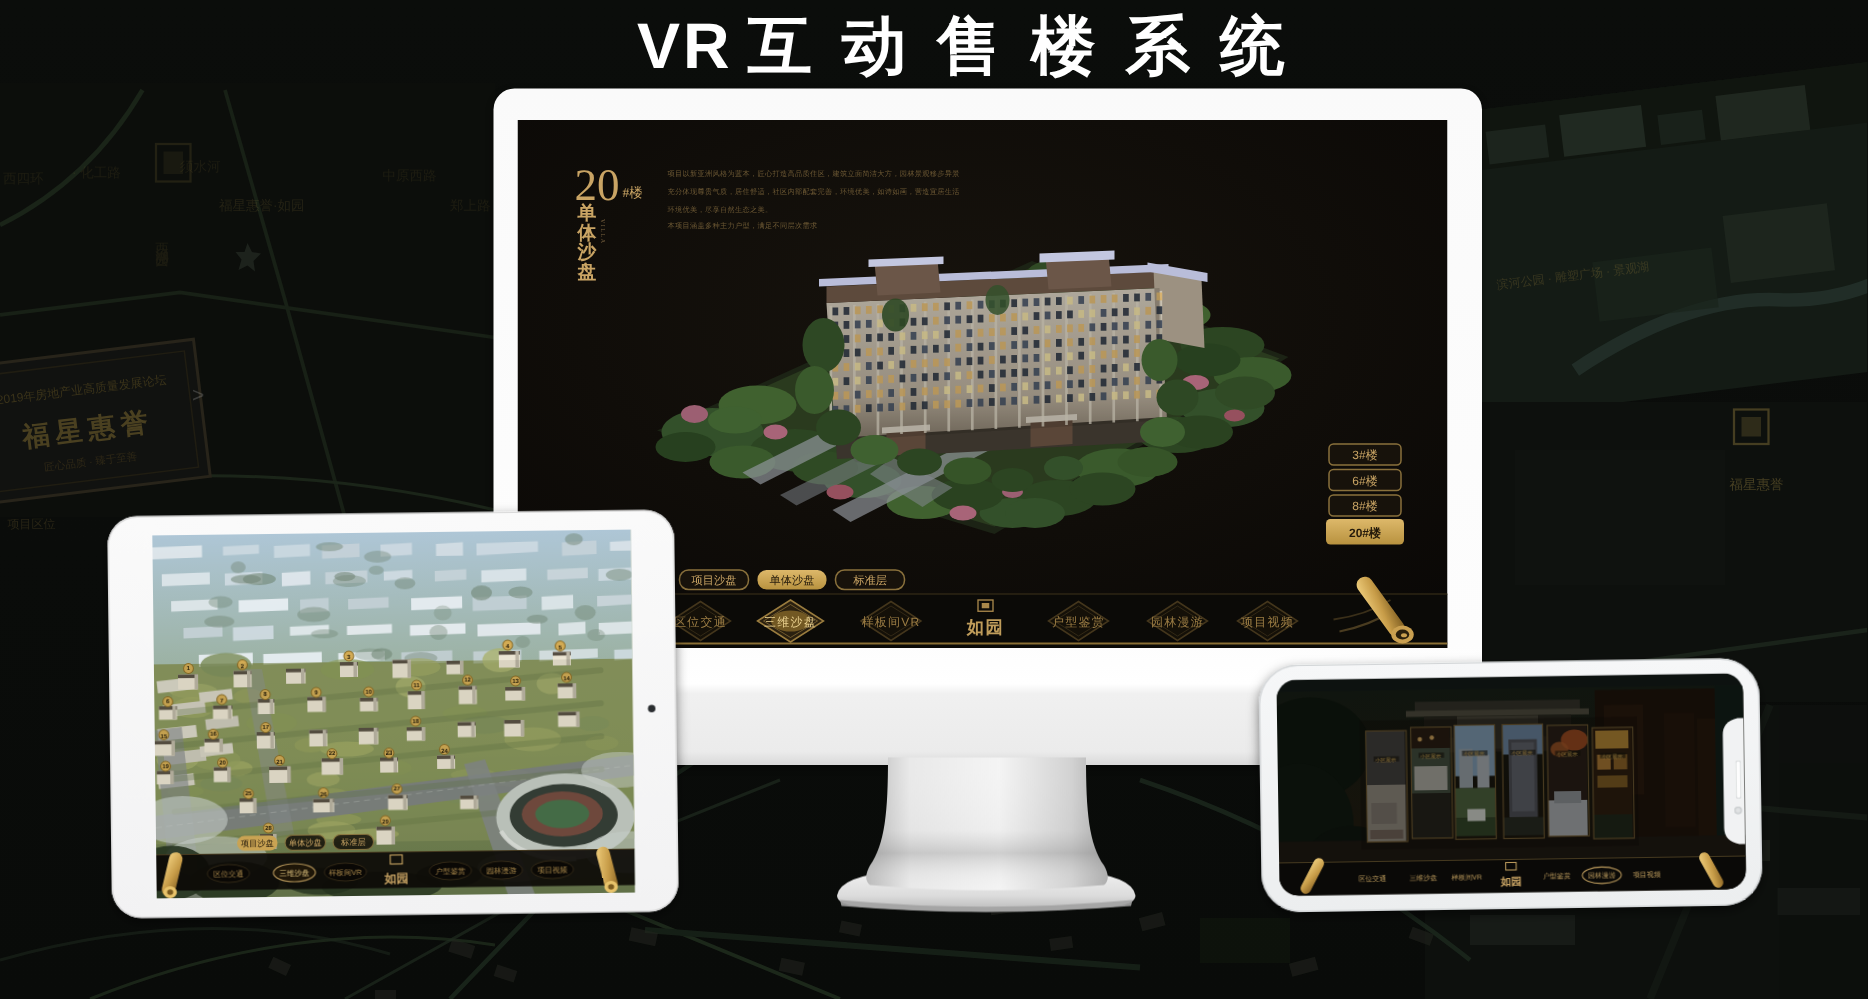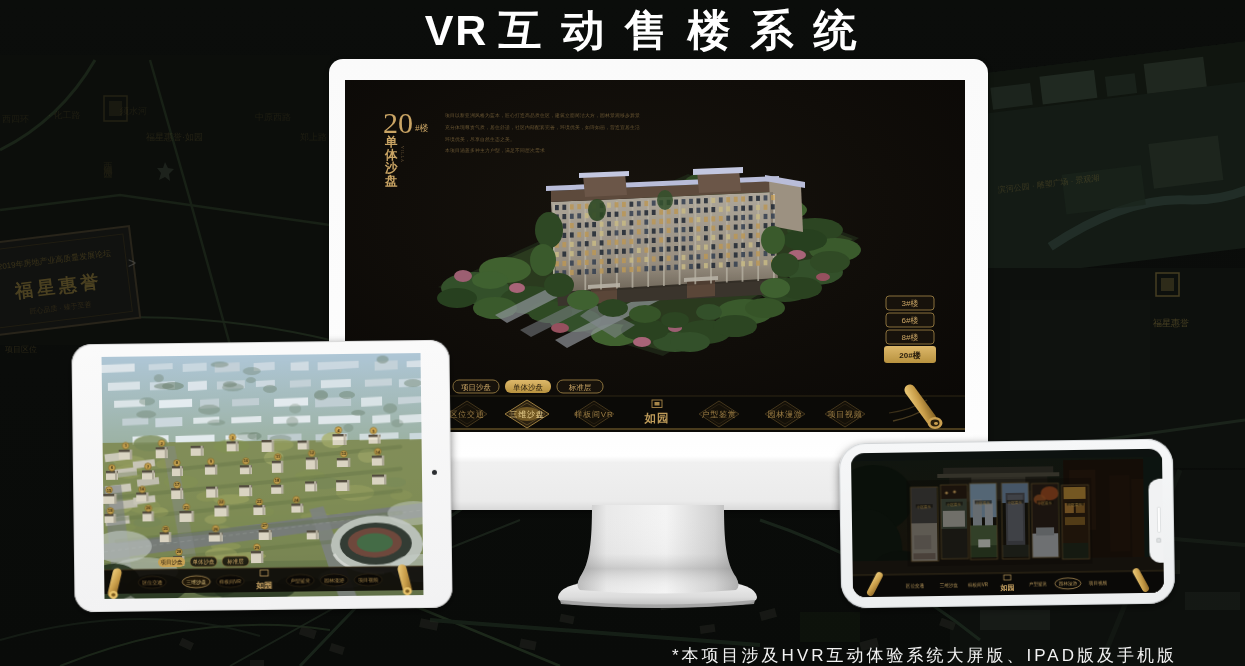--- a/index.html
+++ b/index.html
@@ -1159,15 +1159,14 @@
     </g>
 
     <path d="M311,30 L311,114 L307,114 Q297,112 297,103 L297,41 Q297,32 307,30 Z" fill="#f1f2f3"></path>
   </svg>
 
   <div class="abs" style="right:13px;top:68px;width:4px;height:26px;border-radius:3px;background:#fdfdfd;box-shadow:inset 0 0 0 0.8px #d8dbdc;"></div>
 
   <div class="abs" style="right:13.5px;top:99px;width:5px;height:5px;border-radius:50%;background:#e2e4e5;box-shadow:inset 0 0 1.5px #9aa0a3;"></div>
 </div>
 
-<div class="abs" style="left:672px;top:644px;color:#f2f2f2;font-size:17px;letter-spacing:3px;">*本项目涉及HVR互动体验系统大屏版、IPAD版及手机版</div>
 
 </div>
 
 </body></html>

